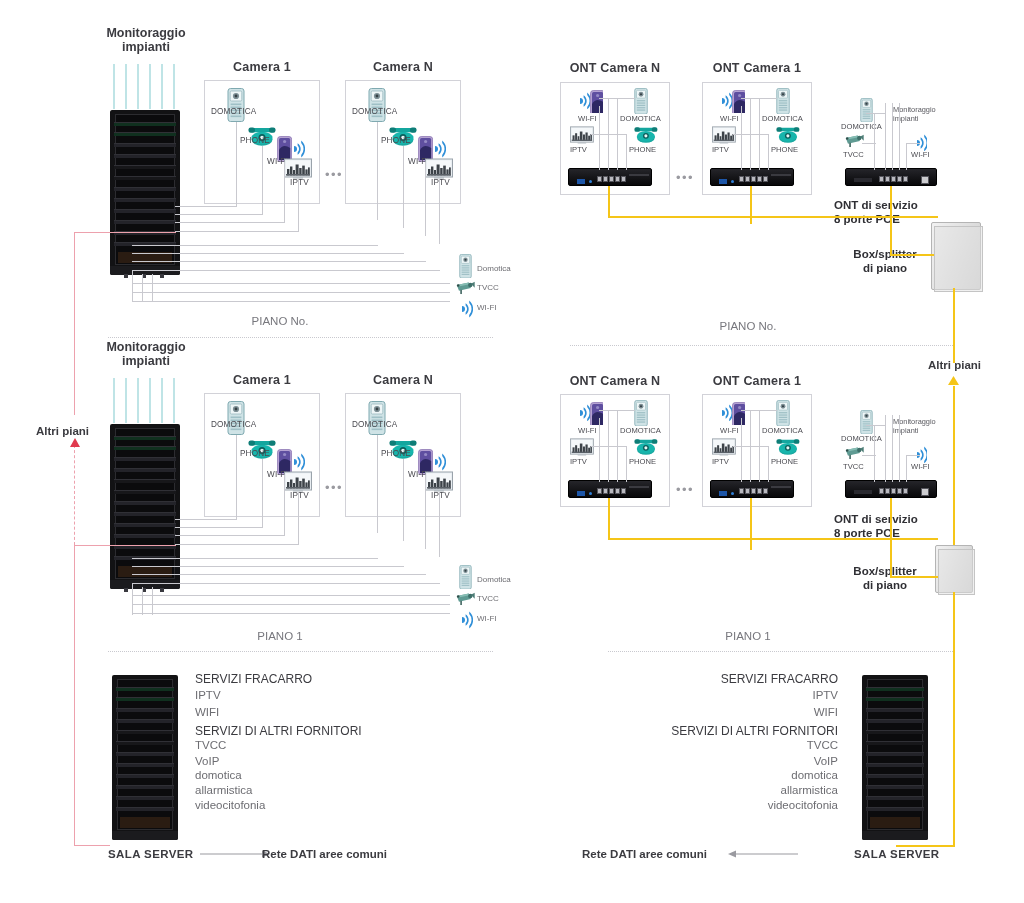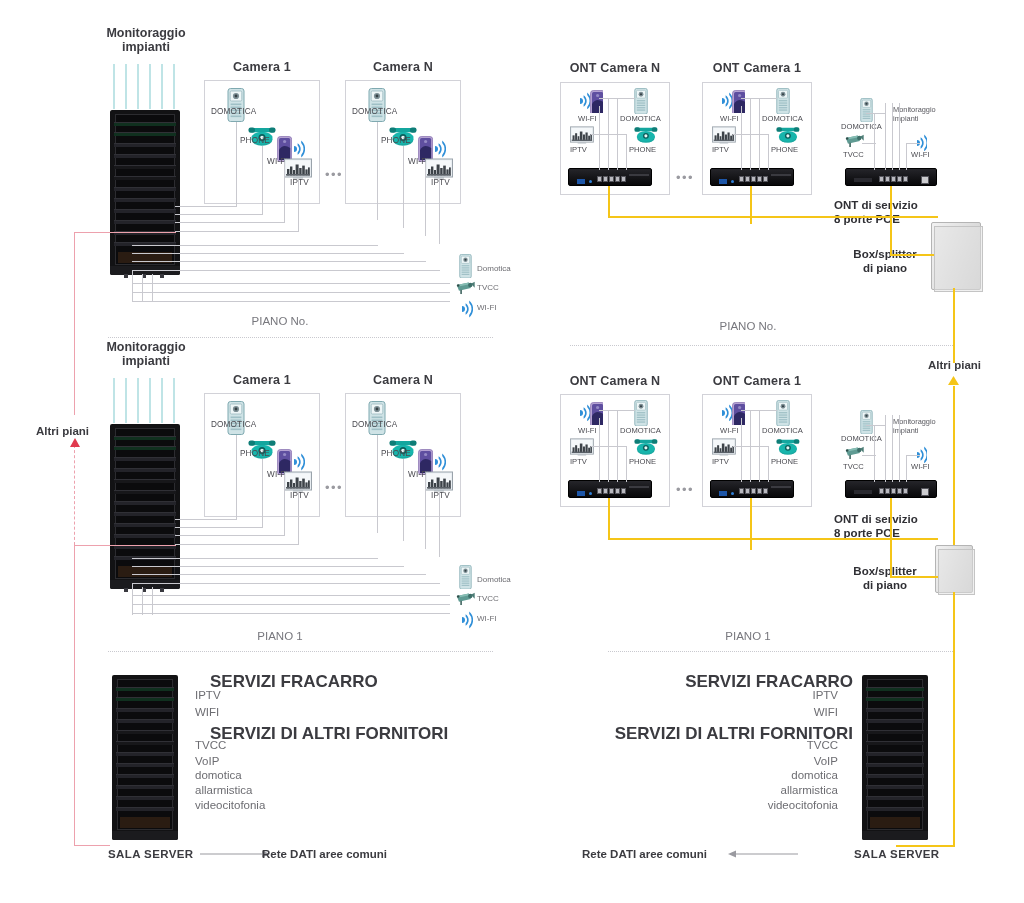--- a/index.html
+++ b/index.html
@@ -55,25 +55,24 @@
     line-height: 1.15;
     white-space: nowrap;
   }
   .altri {
     font-size: 11.5px;
     font-weight: bold;
     color: #3b3b40;
     white-space: nowrap;
   }
   .srvtitle {
-    font-size: 17px;
-    font-weight: bold;
+    font-size: 12px;
+    font-weight: normal;
     color: #3b3b40;
     white-space: nowrap;
-    margin-left: 15px;
   }
   .srvline {
     font-size: 11.5px;
     color: #6d6d72;
     white-space: nowrap;
   }
   .salaserver {
     font-size: 11.5px;
     font-weight: bold;
     color: #3b3b40;

